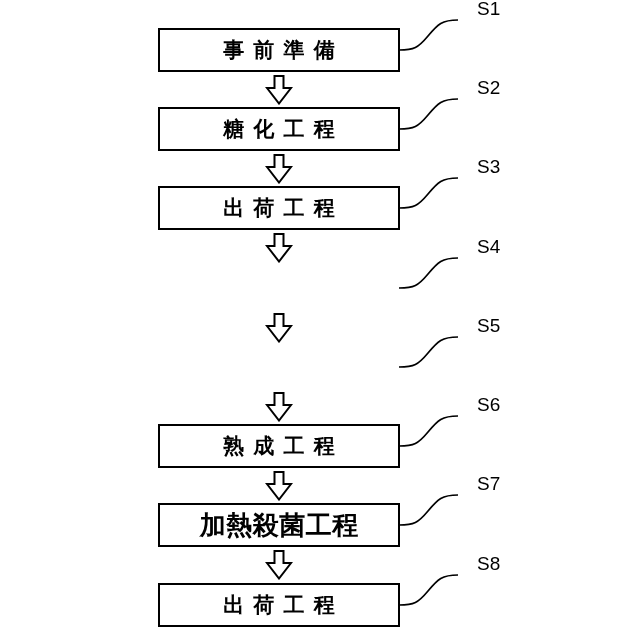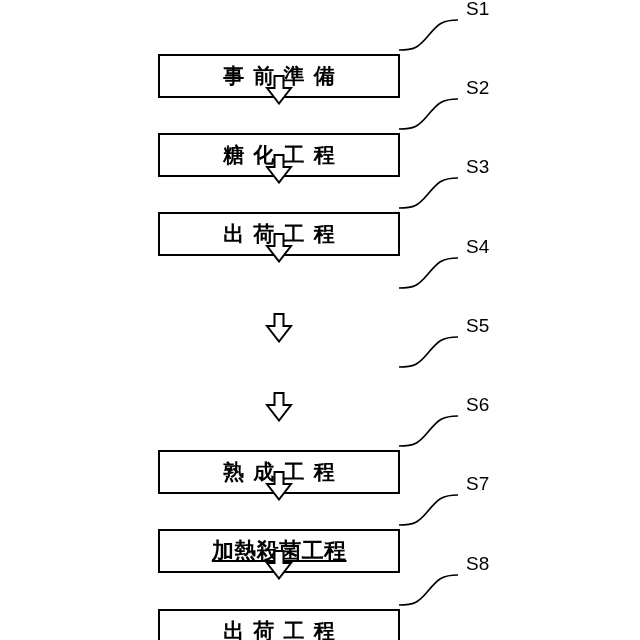--- a/index.html
+++ b/index.html
@@ -35,39 +35,37 @@
     left: 158px;
     top: 0px;
     width: 242px;
     height: 44px;
     box-sizing: border-box;
     border: 2px solid #000000;
     background: #ffffff;
     display: flex;
     align-items: center;
     justify-content: center;
-    margin-top: 26px;
   }
 
   .proc-label {
     font-family: "DejaVu Sans", "Liberation Sans", sans-serif;
     font-size: 21px;
     font-weight: 700;
     color: #000000;
     line-height: 1;
     white-space: nowrap;
     letter-spacing: 0.44em;
     text-indent: 0.44em;
   }
   
   .proc-label.tight {
     letter-spacing: 0.02em;
     text-indent: 0.02em;
-    font-size: 22px;
-    text-decoration: underline;
+    font-size: 26px;
   }
 
   
   .flow-arrow {
     position: absolute;
     left: 265px;
     top: 47px;
     width: 28px;
     height: 30px;
   }
@@ -79,21 +77,21 @@
     left: 398px;
     top: -30px;
     width: 70px;
     height: 60px;
     pointer-events: none;
   }
   .leader svg { display: block; }
 
   .ref-label {
     position: absolute;
-    left: 466px;
+    left: 477px;
     top: -29px;
     font-family: "Liberation Sans", sans-serif;
     font-size: 19px;
     font-weight: 400;
     color: #000000;
     line-height: 1;
     white-space: nowrap;
   }
 </style>
 </head>

